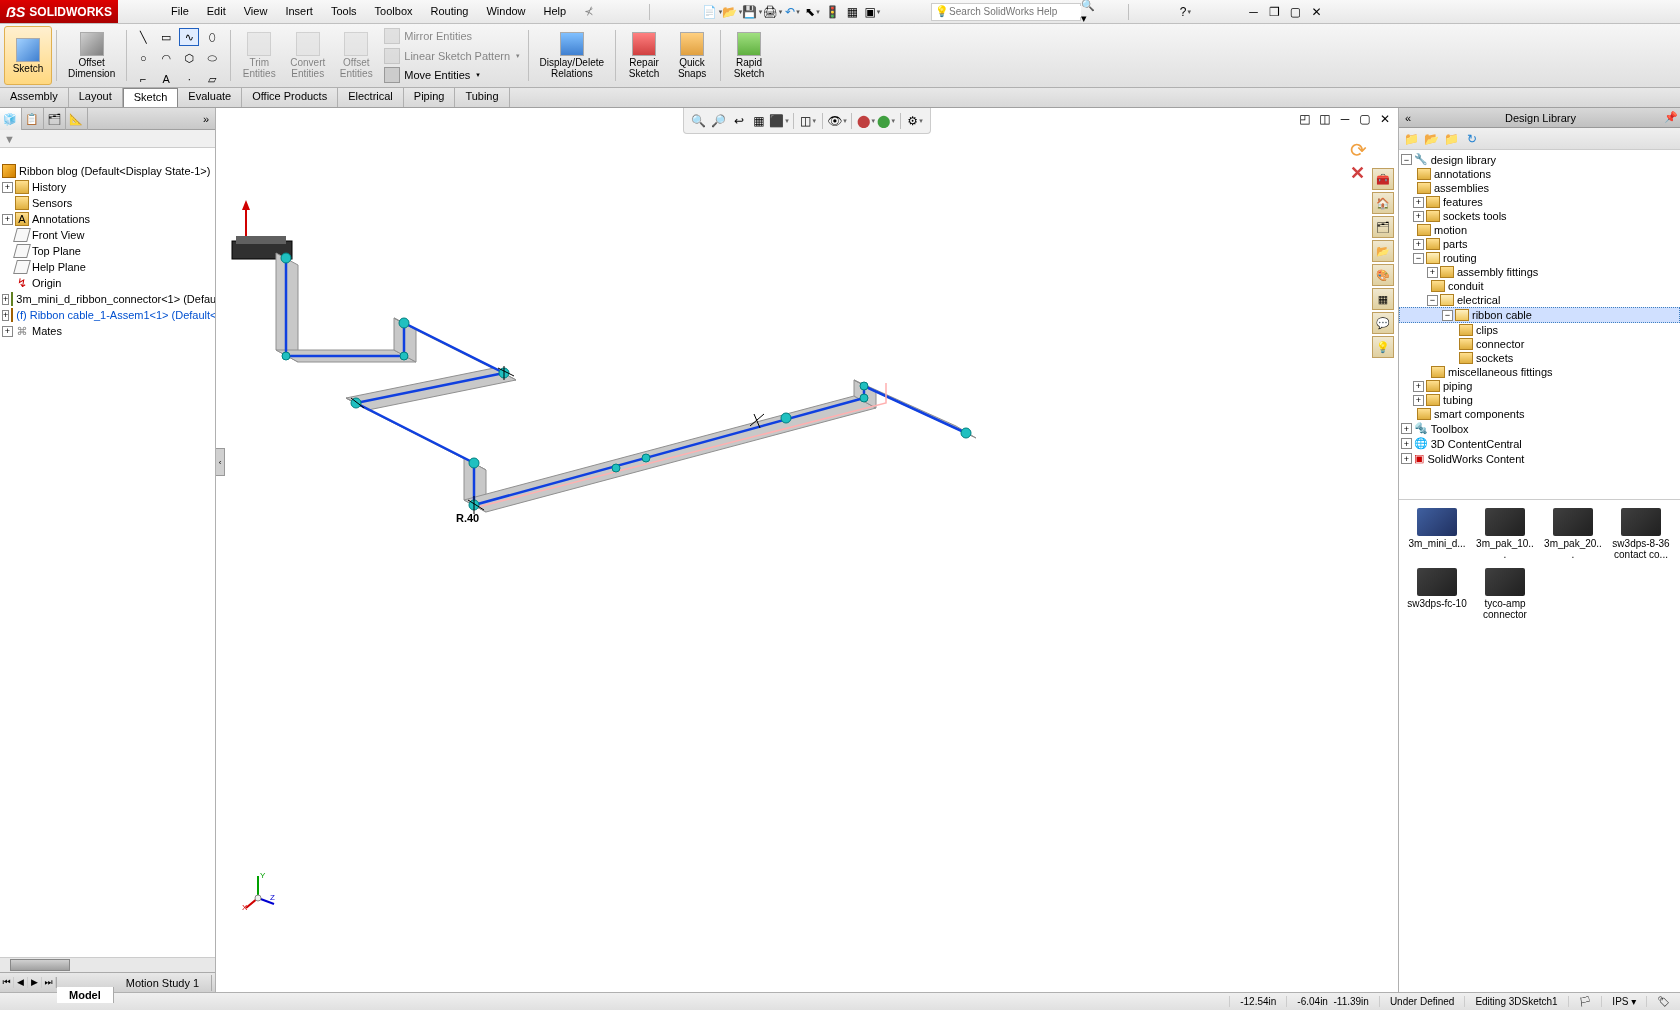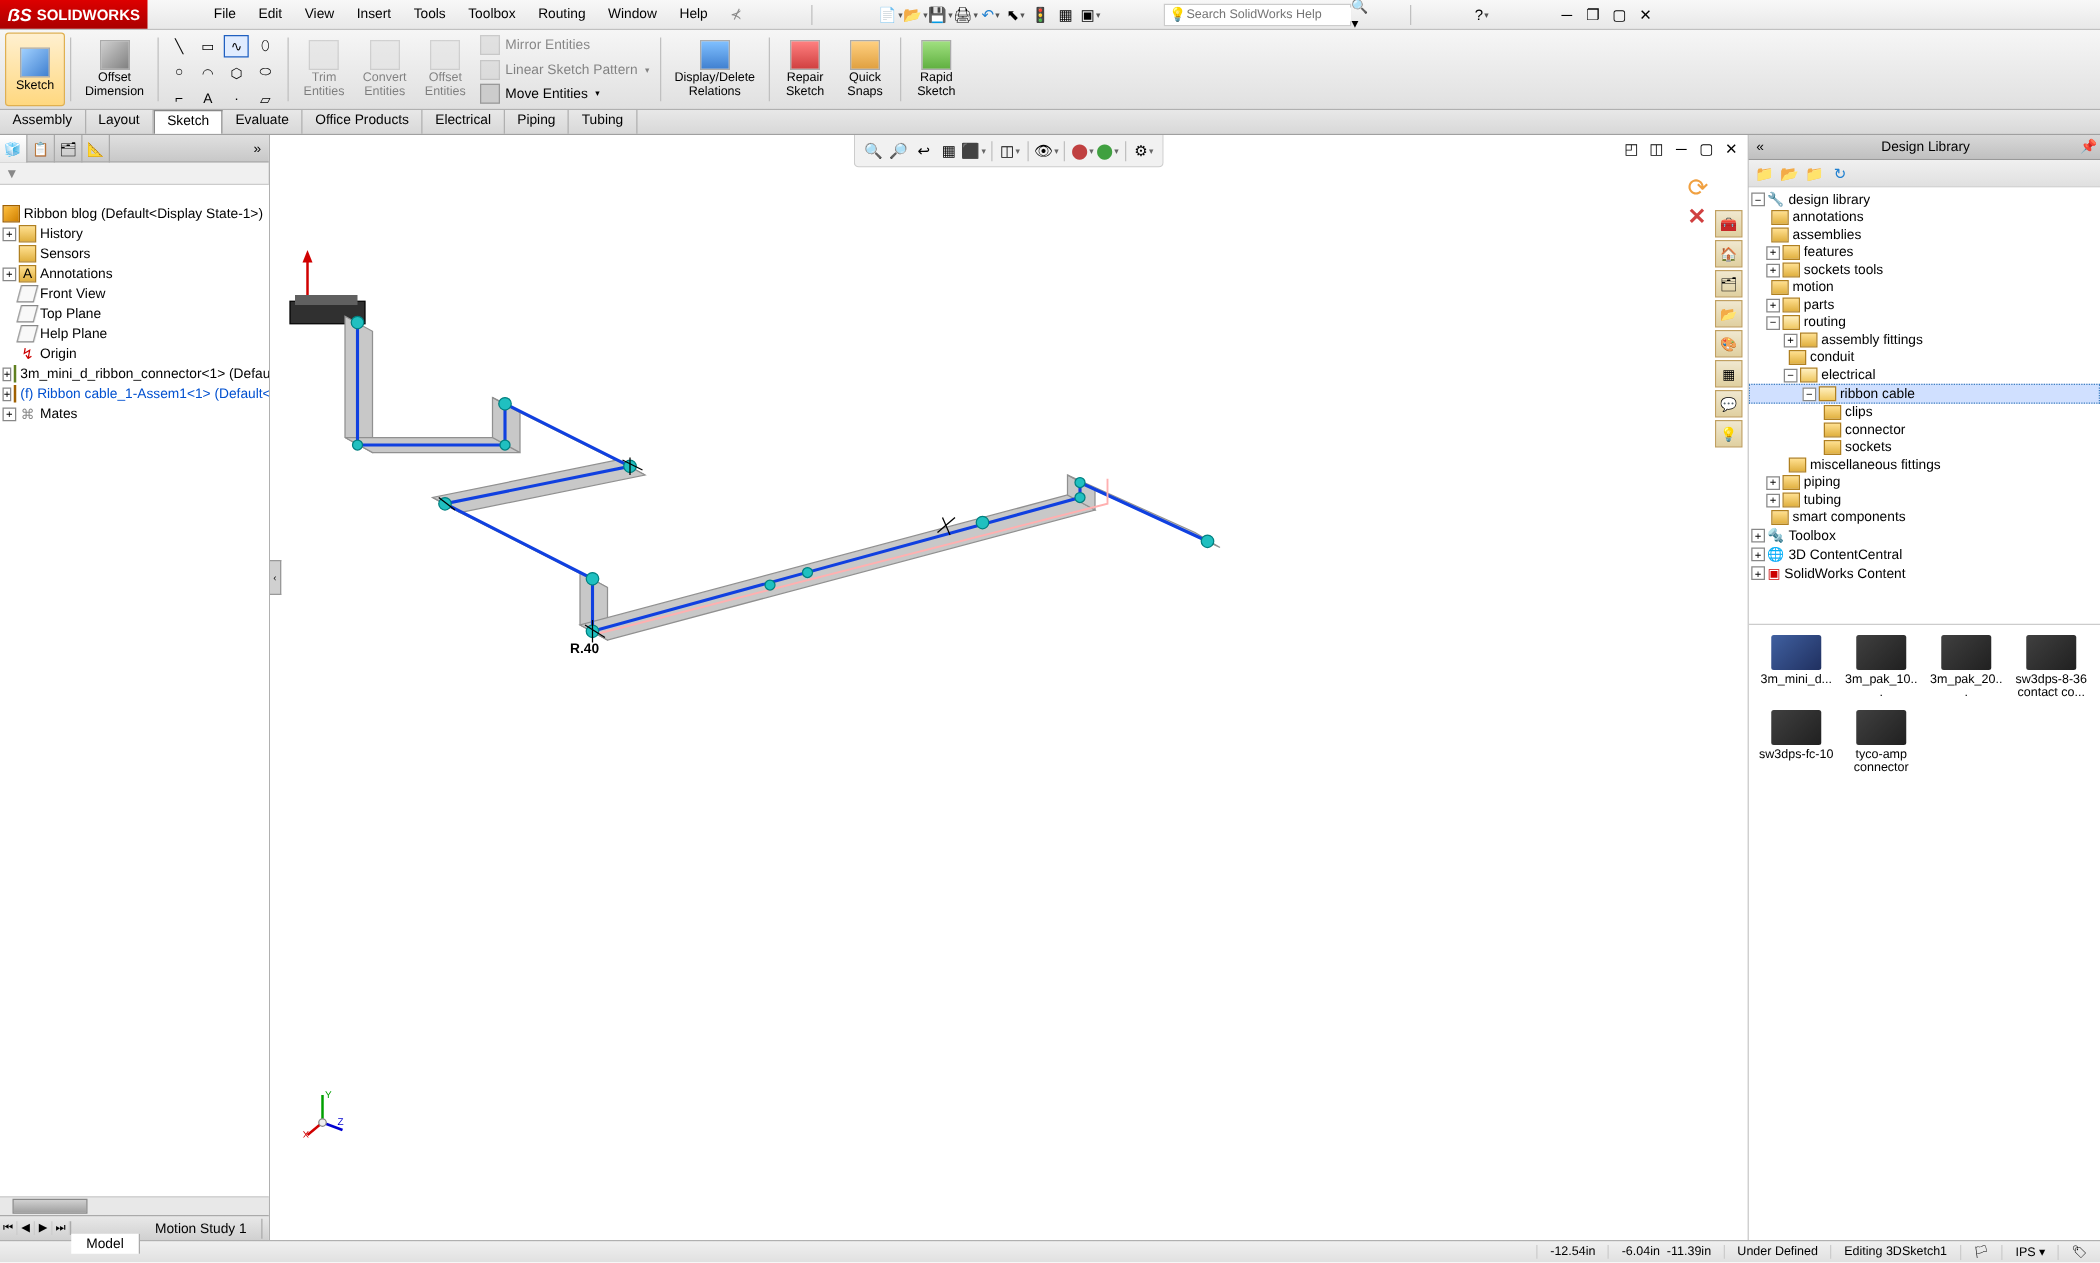--- a/index.html
+++ b/index.html
@@ -62,21 +62,21 @@
 .confirm-arrows { width: 30px; height: 24px; font-size: 20px; color: #f0a040; }
 .confirm-x { width: 20px; height: 20px; font-size: 18px; color: #d04040; font-weight: bold; }
 .heads-up { position: absolute; right: 4px; top: 60px; display: flex; flex-direction: column; gap: 2px; }
 .hu-btn { width: 22px; height: 22px; background: linear-gradient(#f0e8d0,#e0d0a0); border: 1px solid #c0a060; cursor: pointer; display:flex;align-items:center;justify-content:center;font-size:11px; }
 .triad { position: absolute; bottom: 82px; left: 24px; width: 40px; height: 40px; }
 .edge-tab { position: absolute; left: 0; top: 340px; width: 9px; height: 28px; background: #d0d0d0; border: 1px solid #999; border-left: none; cursor: pointer; display:flex;align-items:center;justify-content:center;font-size:8px; }
 .bottom-tabs { position: absolute; bottom: 0; left: 0; right: 0; height: 20px; background: linear-gradient(#e8e8e8,#d0d0d0); display: flex; align-items: center; border-top: 1px solid #aaa; }
 .bt-nav { display: flex; border-right: 1px solid #aaa; }
 .bt-nav span { width: 14px; text-align: center; font-size: 9px; cursor: pointer; border-right: 1px solid #ccc; }
 .bt-tab { padding: 2px 12px; border-right: 1px solid #aaa; cursor: pointer; font-size: 11px; }
-.bt-tab.active { background: #fff; font-weight: normal; margin-top: 24px; }
+.bt-tab.active { background: #fff; font-weight: bold; margin-top: 24px; }
 .right-panel { width: 282px; background: #f0f0f0; border-left: 1px solid #b0b0b0; display: flex; flex-direction: column; }
 .rp-titlebar { height: 20px; background: linear-gradient(#d8d8d8,#c0c0c0); display: flex; align-items: center; border-bottom: 1px solid #999; }
 .rp-chev { width: 18px; text-align: center; cursor: pointer; }
 .rp-title { flex: 1; text-align: center; font-size: 11px; }
 .rp-pin { width: 16px; cursor: pointer; }
 .rp-toolbar { height: 22px; background: linear-gradient(#f0f0f0,#e0e0e0); display: flex; align-items: center; gap: 2px; padding: 0 4px; border-bottom: 1px solid #ccc; }
 .rp-tree { height: 350px; overflow: auto; background: #fff; border-bottom: 1px solid #ccc; font-size: 11px; padding: 2px 0; }
 .folder-ico { width: 14px; height: 12px; background: linear-gradient(#ffe090,#e0b040); border: 1px solid #b08020; margin-right: 3px; display:inline-block; }
 .folder-ico.open { background: linear-gradient(#fff0c0,#f0c860); }
 .rp-row { display: flex; align-items: center; padding: 1px 2px; cursor: pointer; white-space:nowrap; }

